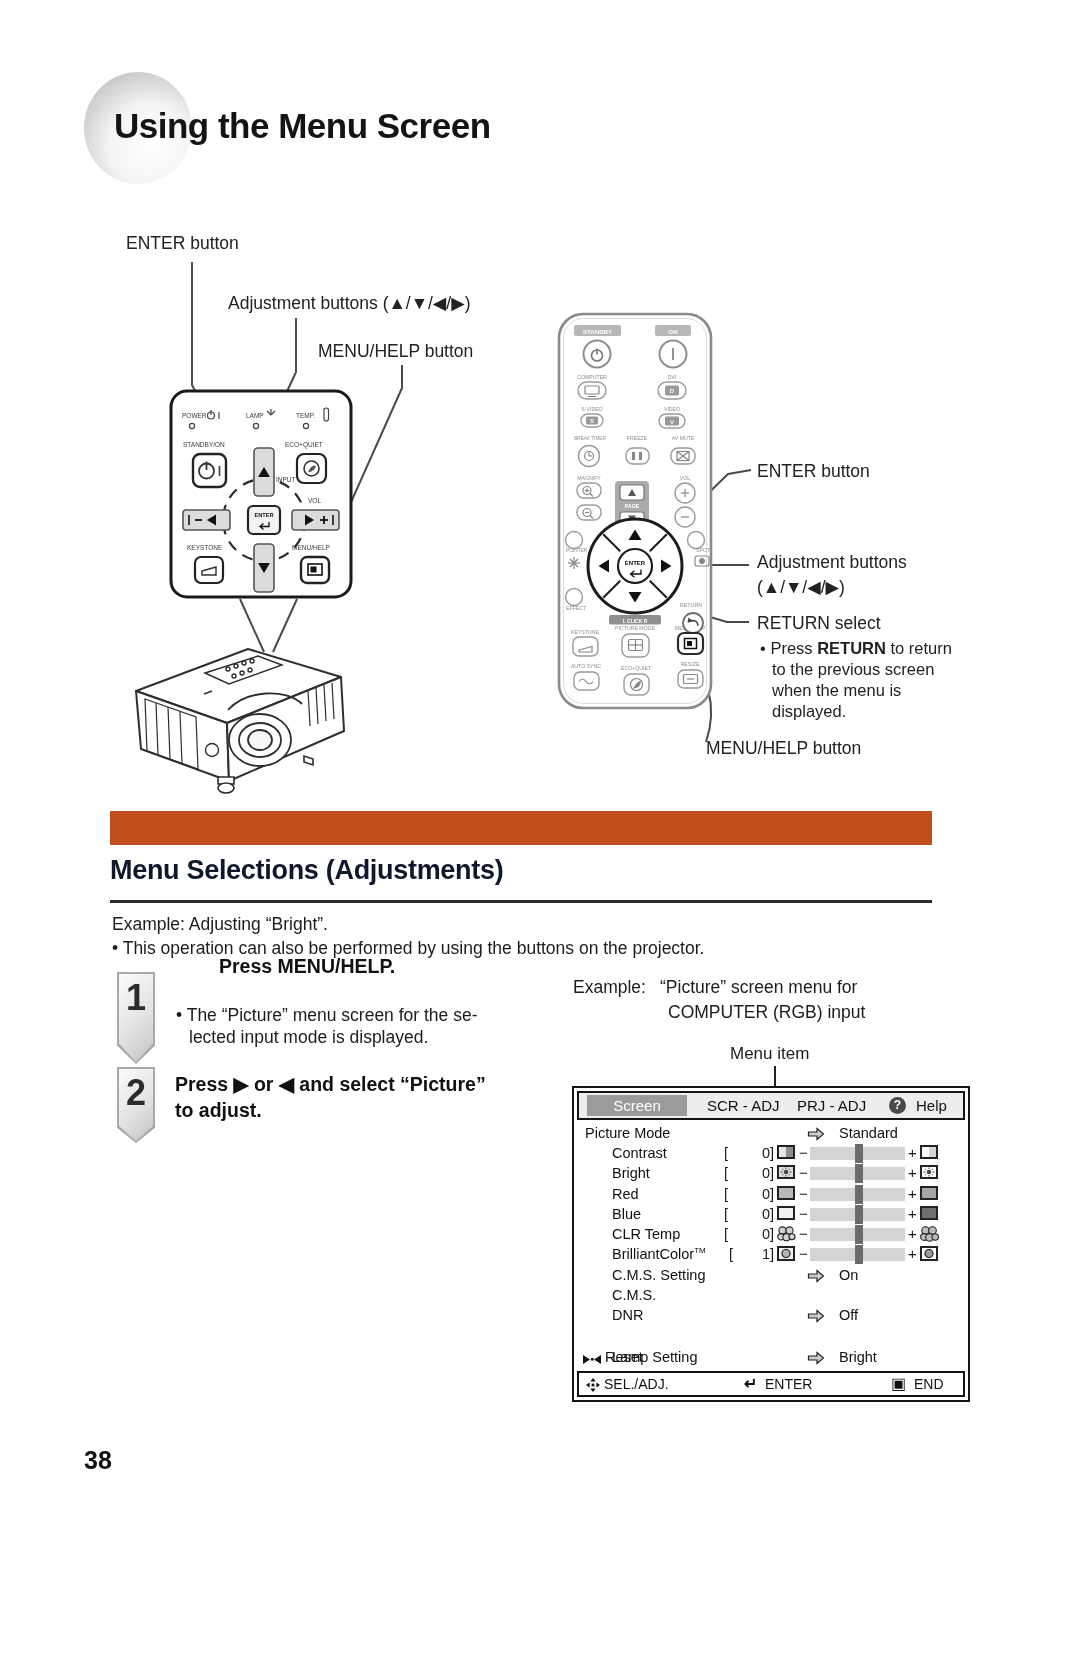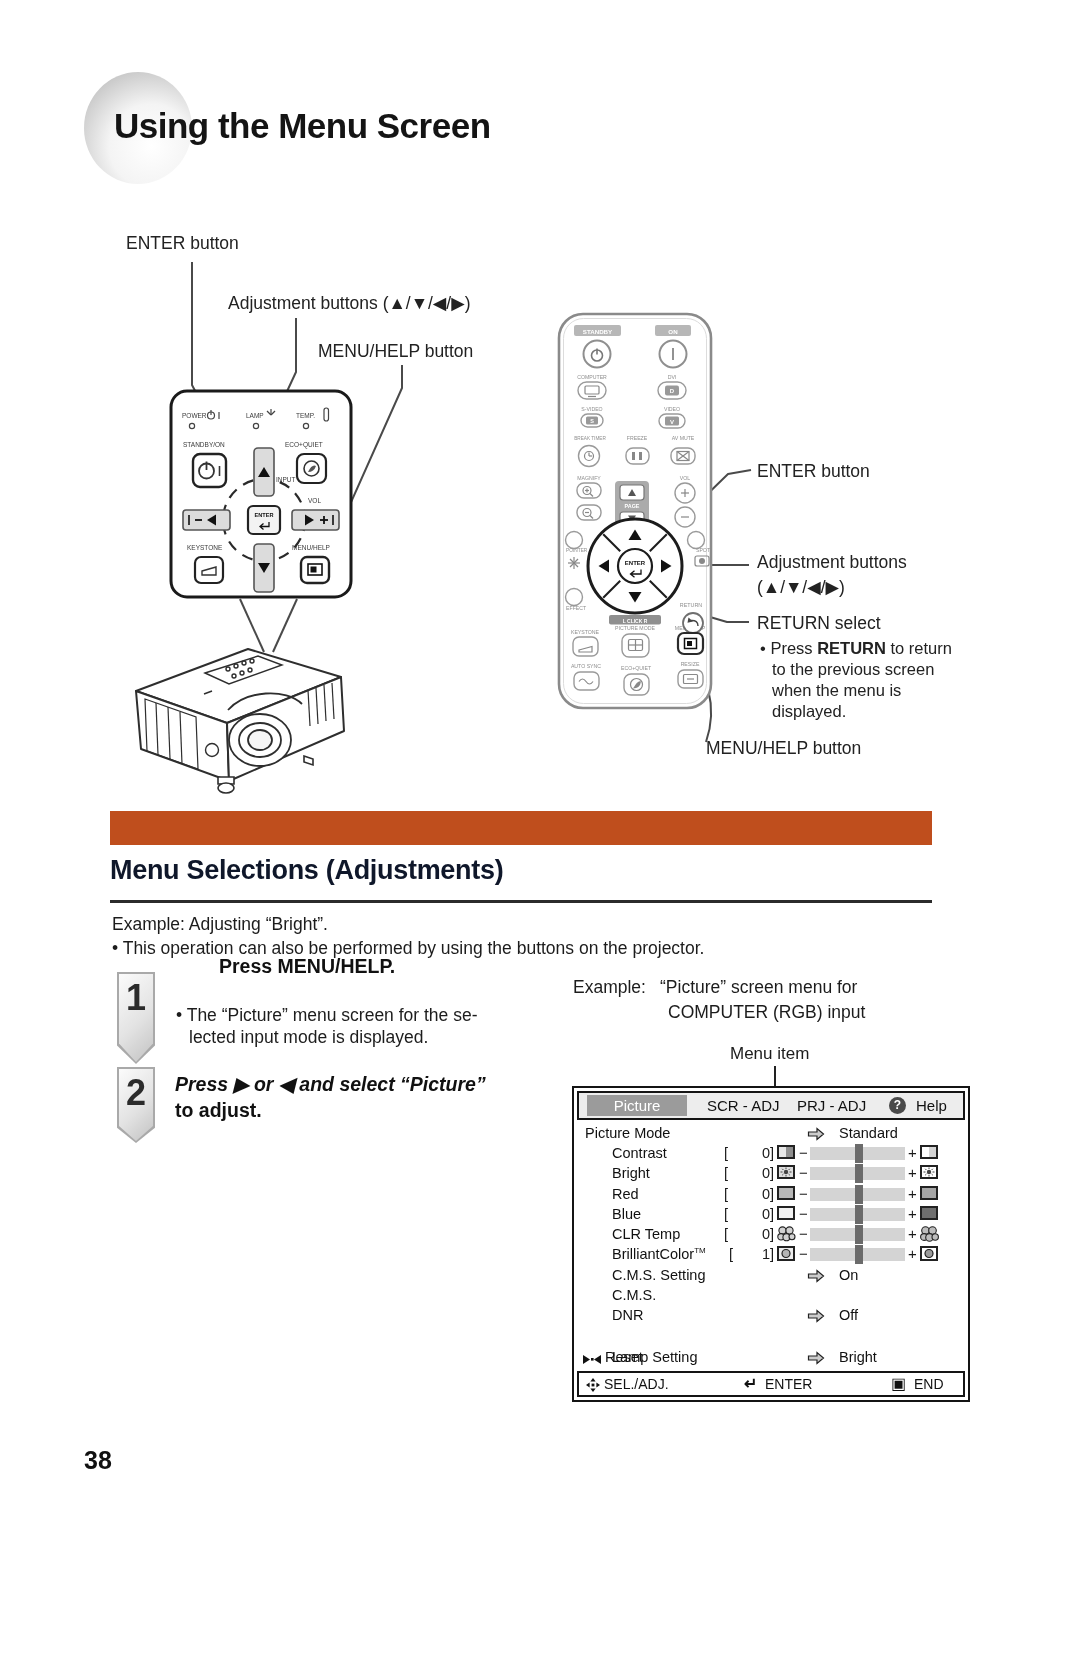--- a/index.html
+++ b/index.html
@@ -379,31 +379,31 @@
     <span>•</span>
     <span>The “Picture” menu screen for the se-</span>
   </div>
   <div class="abs body-text" style="left:189px;top:1027px;">lected input mode is displayed.</div>
 
   <div class="abs step-badge" style="left:117px;top:1067px;height:76px;">
     <div class="step-badge-inner">
         <div class="step-num">2</div>
       </div>
   </div>
-  <div class="abs step-title" style="left:175px;top:1073px;font-style:italic;">Press ▶ or ◀ and select “Picture”</div>
+  <div class="abs step-title" style="left:175px;top:1073px;">Press ▶ or ◀ and select “Picture”</div>
   <div class="abs step-title" style="left:175px;top:1099px;">to adjust.</div>
 
   <div class="abs body-text" style="left:573px;top:977px;">Example:</div>
   <div class="abs body-text" style="left:660px;top:977px;">“Picture” screen menu for</div>
   <div class="abs body-text" style="left:668px;top:1002px;">COMPUTER (RGB) input</div>
   <div class="abs body-text" style="left:730px;top:1044px;font-size:17px;">Menu item</div>
 
   <div class="abs menu">
     <div class="tabbar">
-      <div class="tab-sel">Picture</div>
+      <div class="tab-sel">Screen</div>
       <div class="tab" style="left:128px;">SCR - ADJ</div>
       <div class="tab" style="left:218px;">PRJ - ADJ</div>
       <div class="help-circle">?</div>
       <div class="tab" style="left:337px;">Help</div>
     </div>
 
     <div class="menu-body">
 
       <div class="mrow" style="top:2px;">
         <span class="ml">Picture Mode</span>

